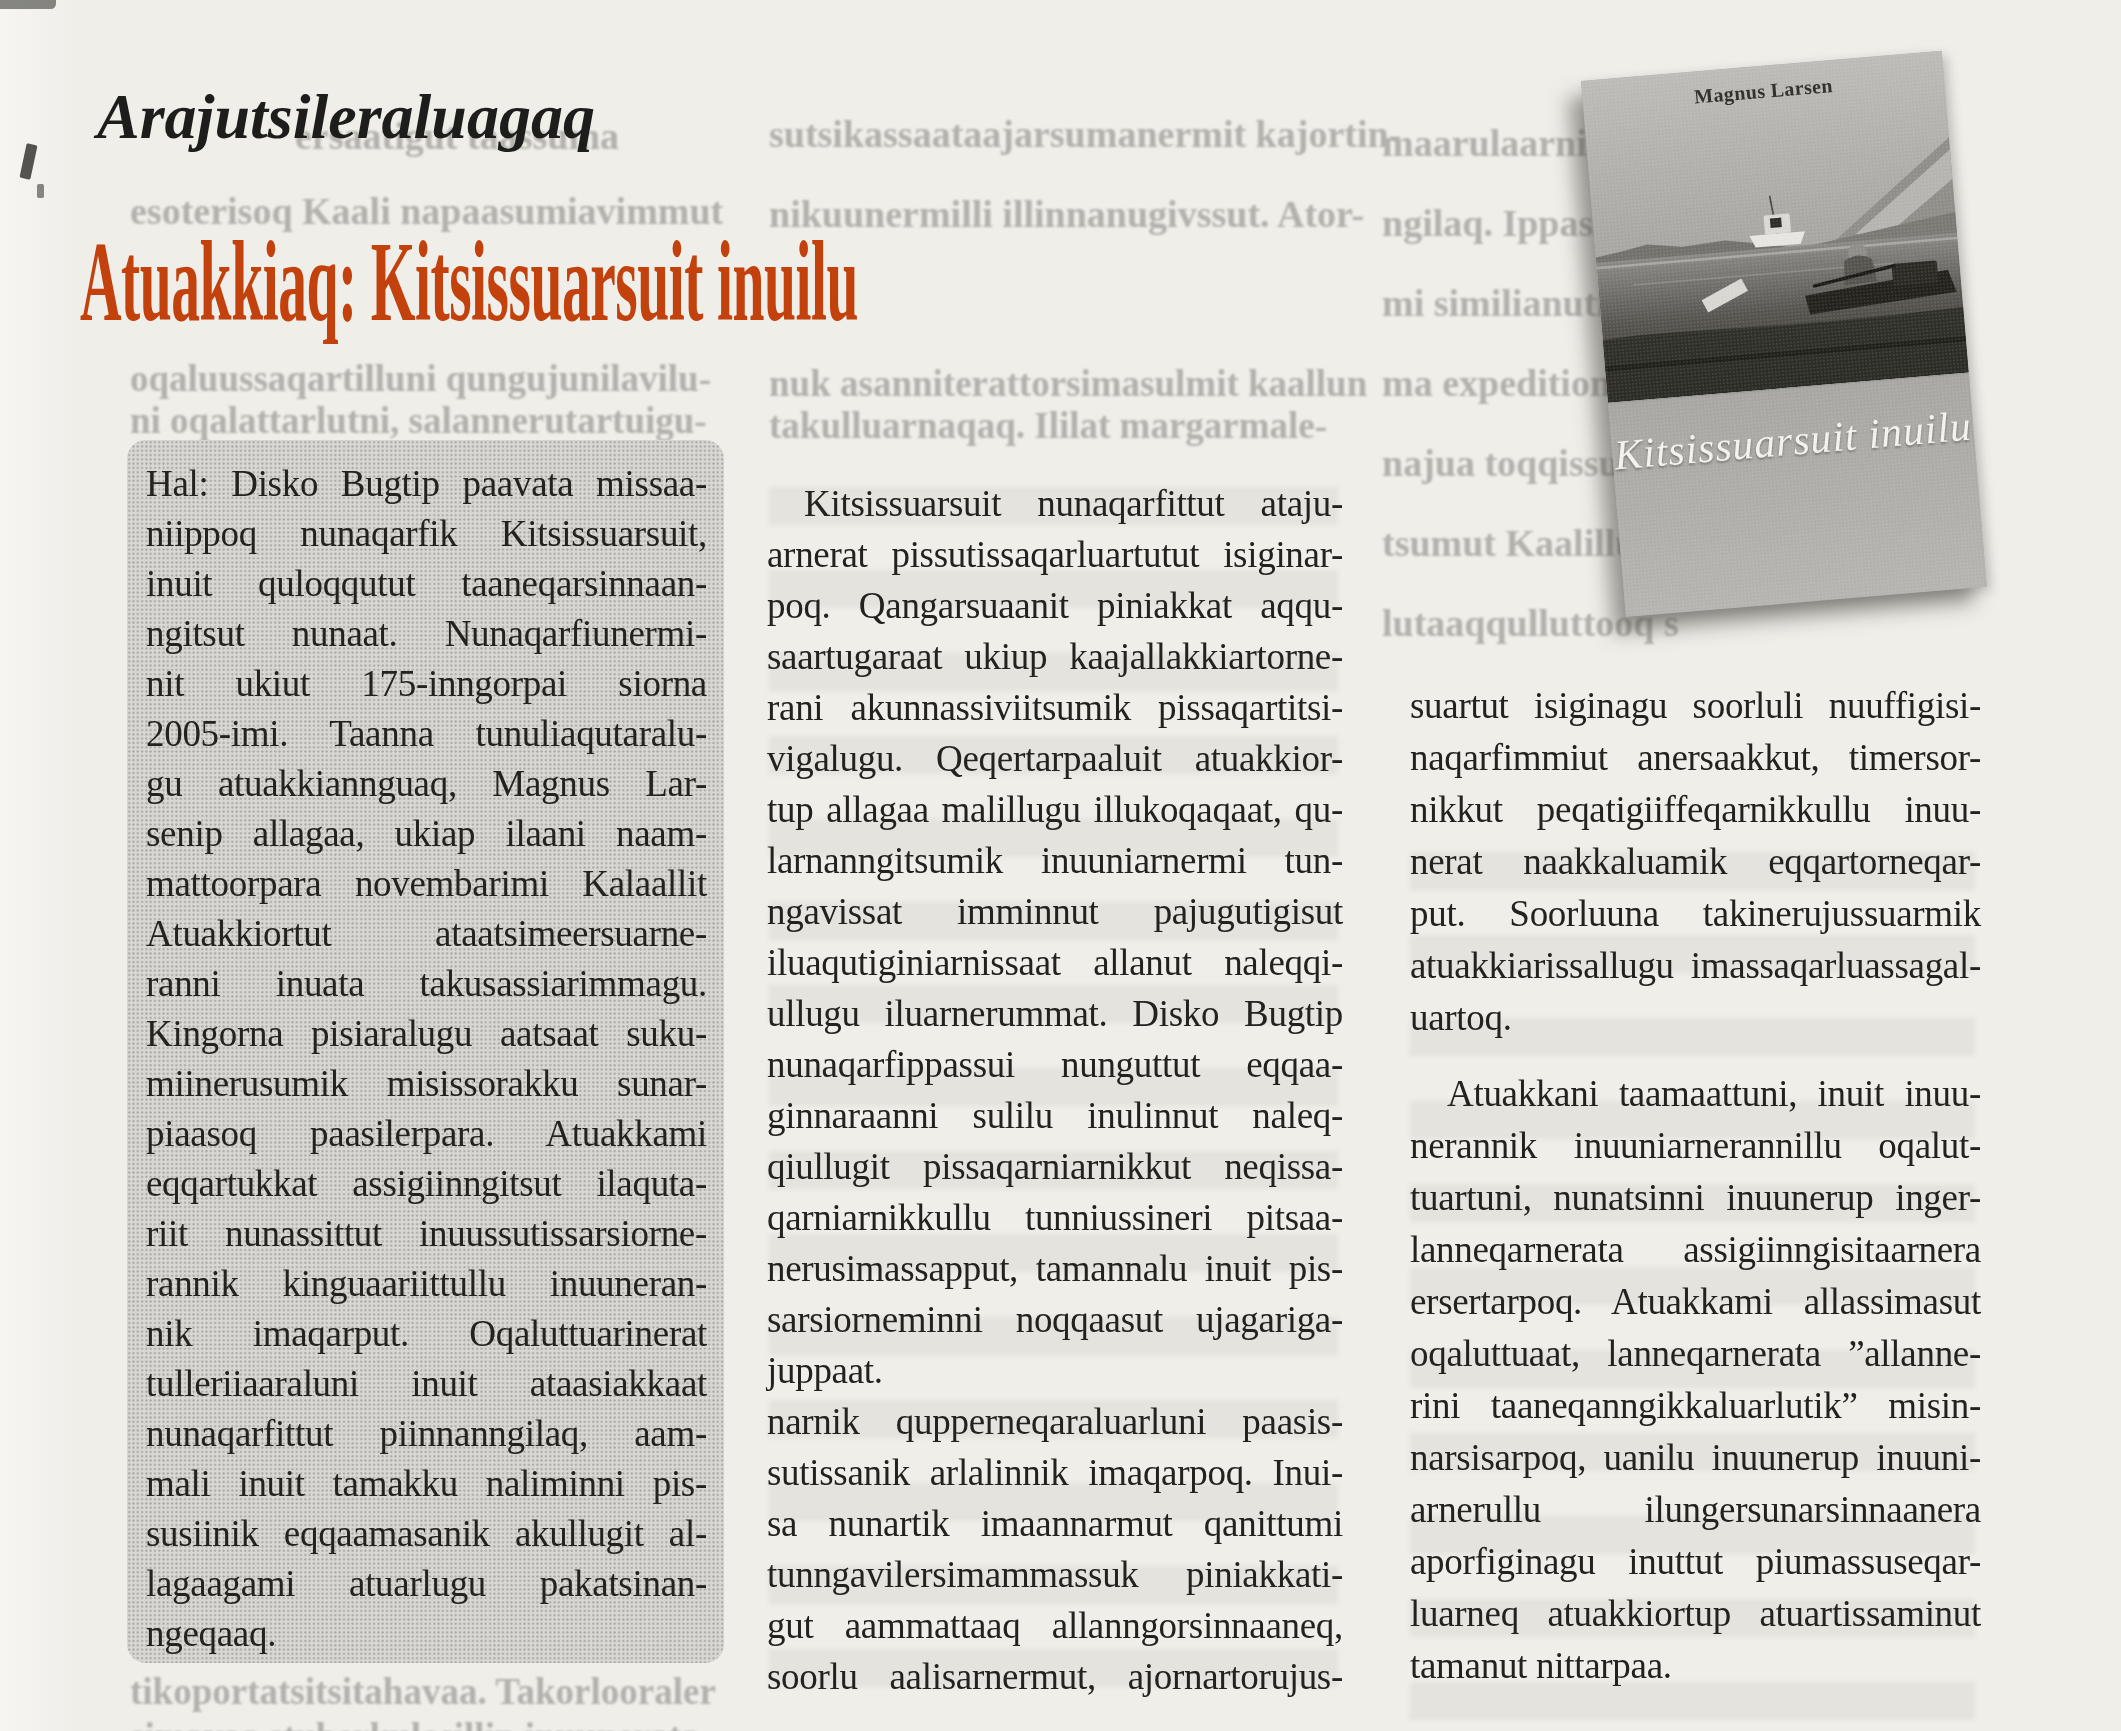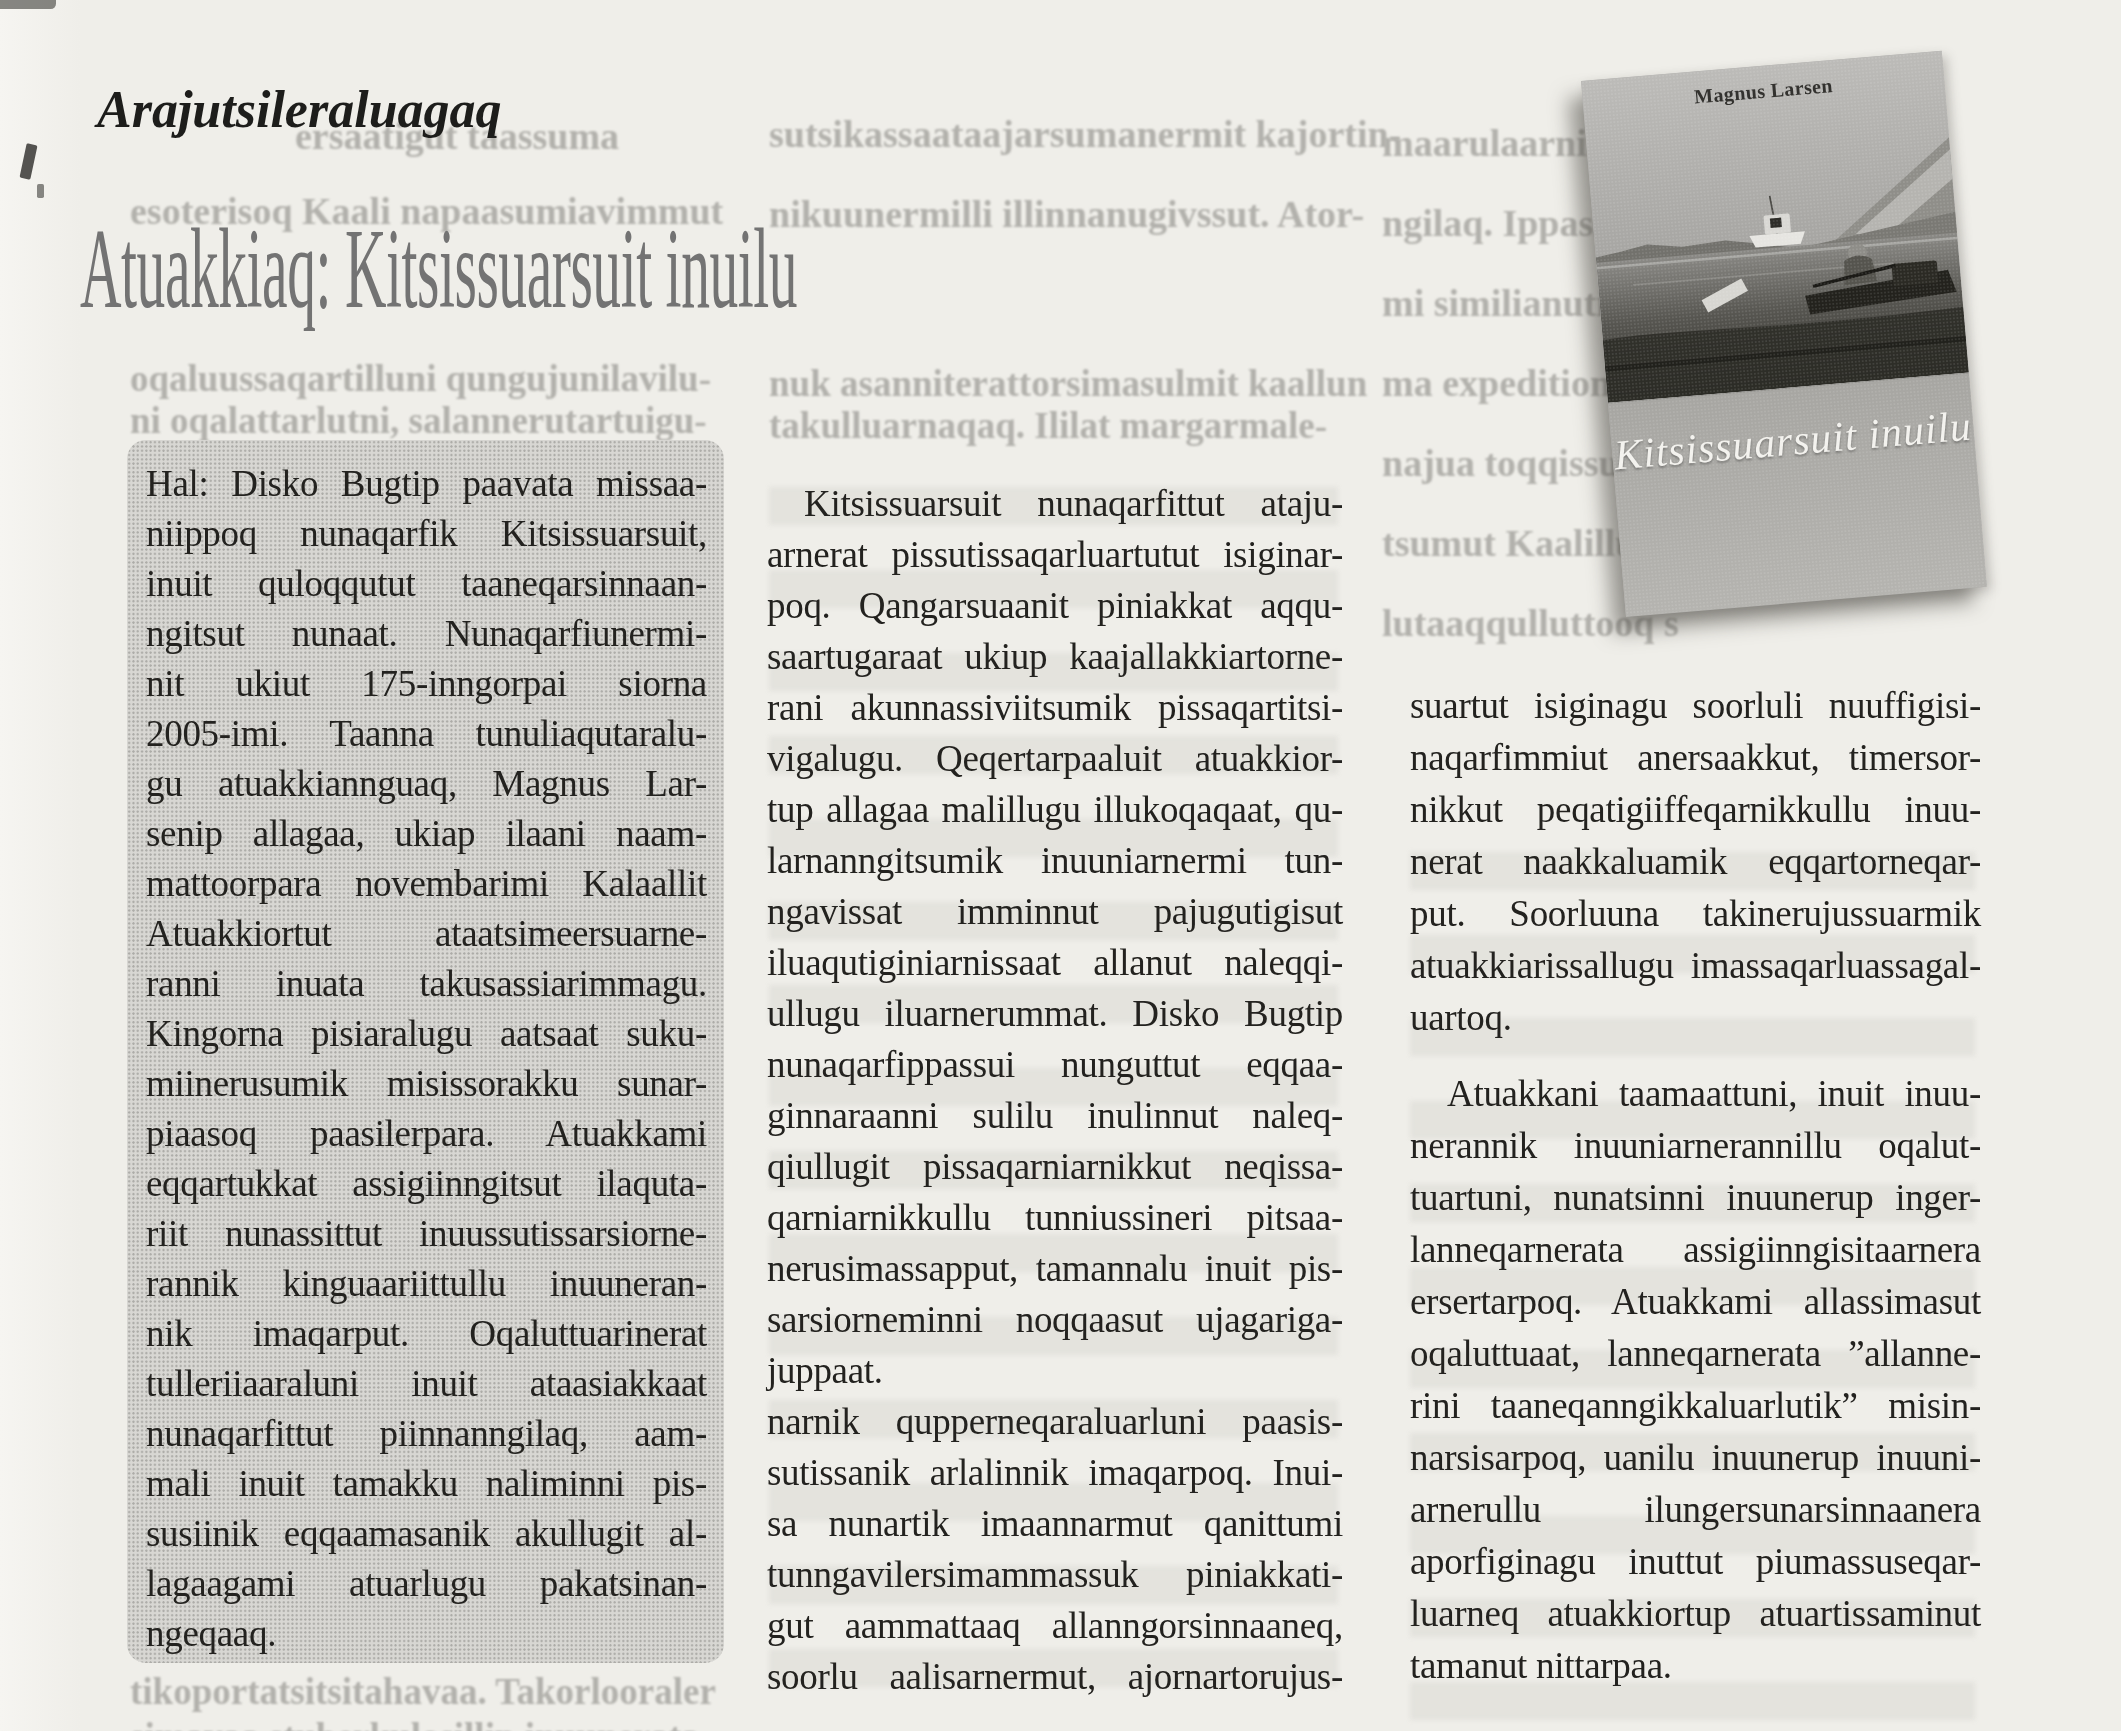--- a/index.html
+++ b/index.html
@@ -15,24 +15,24 @@
 
   
   .bleed-layer{position:absolute;inset:0;z-index:1;}
   .ghost{position:absolute;color:#b2b1ac;filter:blur(1.2px);font-weight:bold;white-space:nowrap;}
   .ghost-stripes{position:absolute;filter:blur(2.6px);z-index:0;
         background:repeating-linear-gradient(180deg,rgba(148,147,141,.12) 0 38px,transparent 38px 83px);}
   #gs2{left:769px;top:487px;width:569px;height:1234px;}
   #gs3{left:1410px;top:852px;width:565px;height:869px;}
 
   
-  .kicker{position:absolute;left:97px;top:80px;font-size:52px;font-style:italic;font-weight:bold;
+  .kicker{position:absolute;left:97px;top:80px;font-size:64px;font-style:italic;font-weight:bold;
         color:#1d1d1b;z-index:2;}
-  .headline{position:absolute;left:80px;top:206px;margin:0;font-size:115px;font-weight:normal;
-        color:#737373;white-space:nowrap;z-index:2;line-height:1.1;}
+  .headline{position:absolute;left:80px;top:219px;margin:0;font-size:115px;font-weight:bold;
+        color:#c2410c;white-space:nowrap;z-index:2;line-height:1.1;}
   .hl-inner{display:inline-block;transform:scaleX(.5);transform-origin:left top;letter-spacing:-0.9px;}
 
   
   .coltext{font-size:37px;z-index:2;}
   .bl{height:var(--lh);line-height:var(--lh);text-align:justify;text-align-last:justify;
         letter-spacing:-0.3px;overflow:visible;}
   .bl.last{text-align-last:left;}
   .bl.ind{text-indent:37px;margin-top:24px;}
   .graybox{position:absolute;left:127px;top:440px;width:597px;height:1223px;z-index:2;
         background-color:#d8d7d3;

